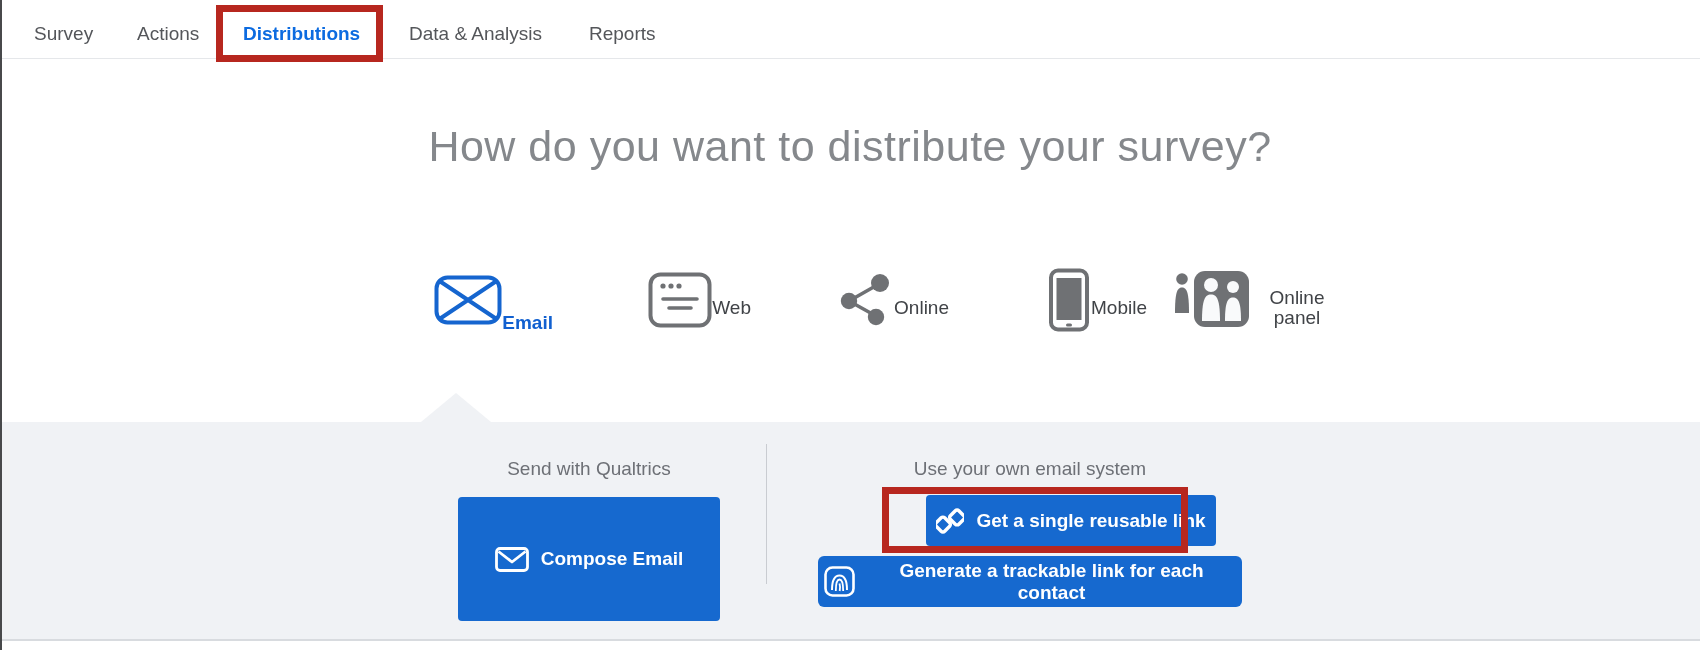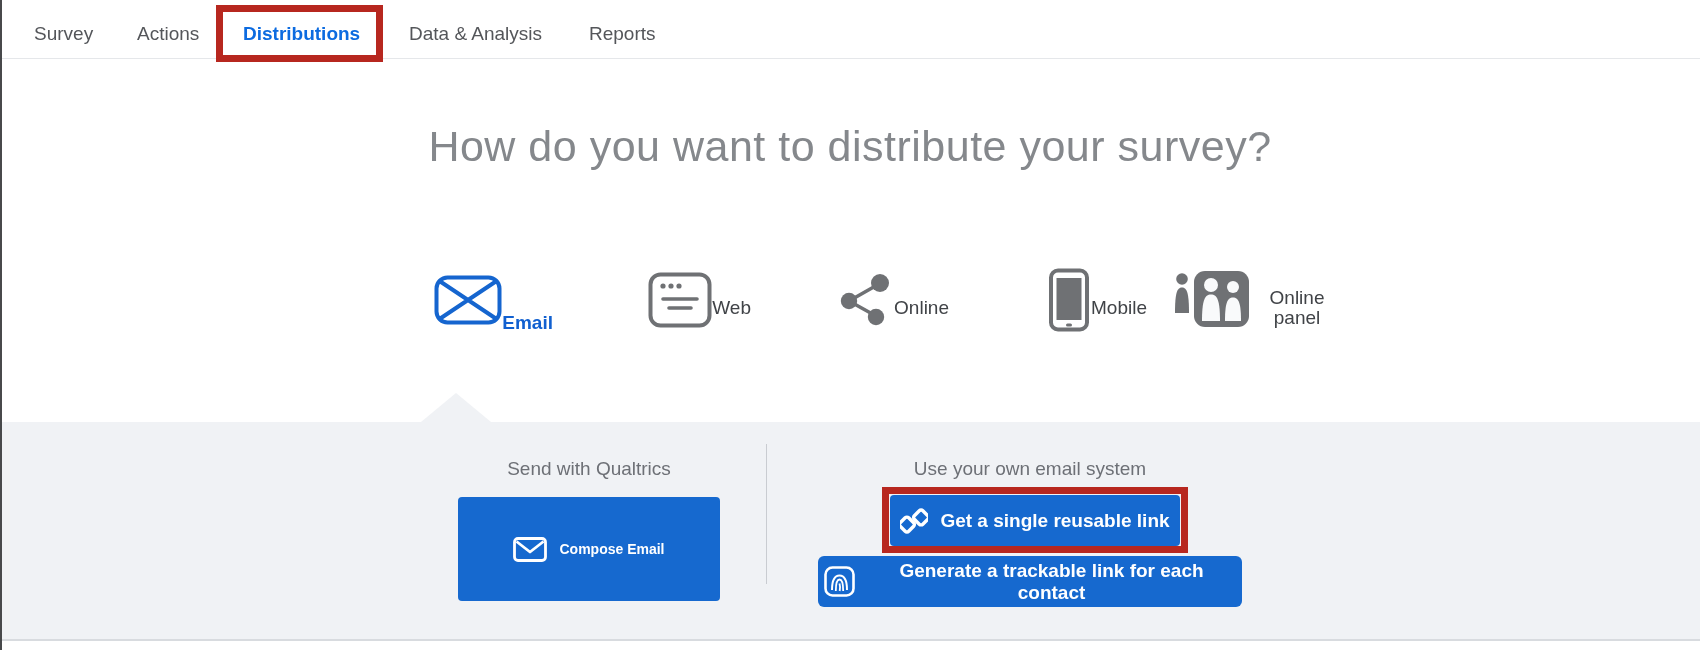--- a/index.html
+++ b/index.html
@@ -41,24 +41,24 @@
   .v-divider{position:absolute;left:766px;top:444px;width:1px;height:140px;background:#c9ccd1;}
 
   .section-title{position:absolute;top:458px;width:340px;text-align:center;
                  font-size:19px;color:#6d7076;}
   .title-left{left:419px;}
   .title-right{left:860px;}
 
   .btn{display:flex;align-items:center;justify-content:center;gap:12px;
        background:#1669cf;color:#fff;font-weight:bold;border:none;border-radius:4px;
        cursor:pointer;font-family:"Liberation Sans",sans-serif;}
-  .compose-btn{position:absolute;left:458px;top:497px;width:262px;height:104px;font-size:14px;}
+  .compose-btn{position:absolute;left:458px;top:497px;width:262px;height:124px;font-size:19px;}
   .annotation-link{position:absolute;left:882px;top:487px;width:306px;height:66px;
                    border:7px solid #b7271f;box-sizing:border-box;z-index:10;pointer-events:none;}
-  .reusable-btn{position:absolute;left:890px;top:495px;width:290px;height:51px;font-size:19px;z-index:4;}
+  .reusable-btn{position:absolute;left:926px;top:495px;width:290px;height:51px;font-size:19px;z-index:4;}
   .trackable-btn{position:absolute;left:818px;top:556px;width:424px;height:51px;font-size:19px;border-radius:6px;}
 </style>
 </head>
 <body>
 
 <div class="left-edge"></div>
 
 <div class="tabbar">
   <div class="tab tab-survey">Survey</div>
   <div class="tab tab-actions">Actions</div>

